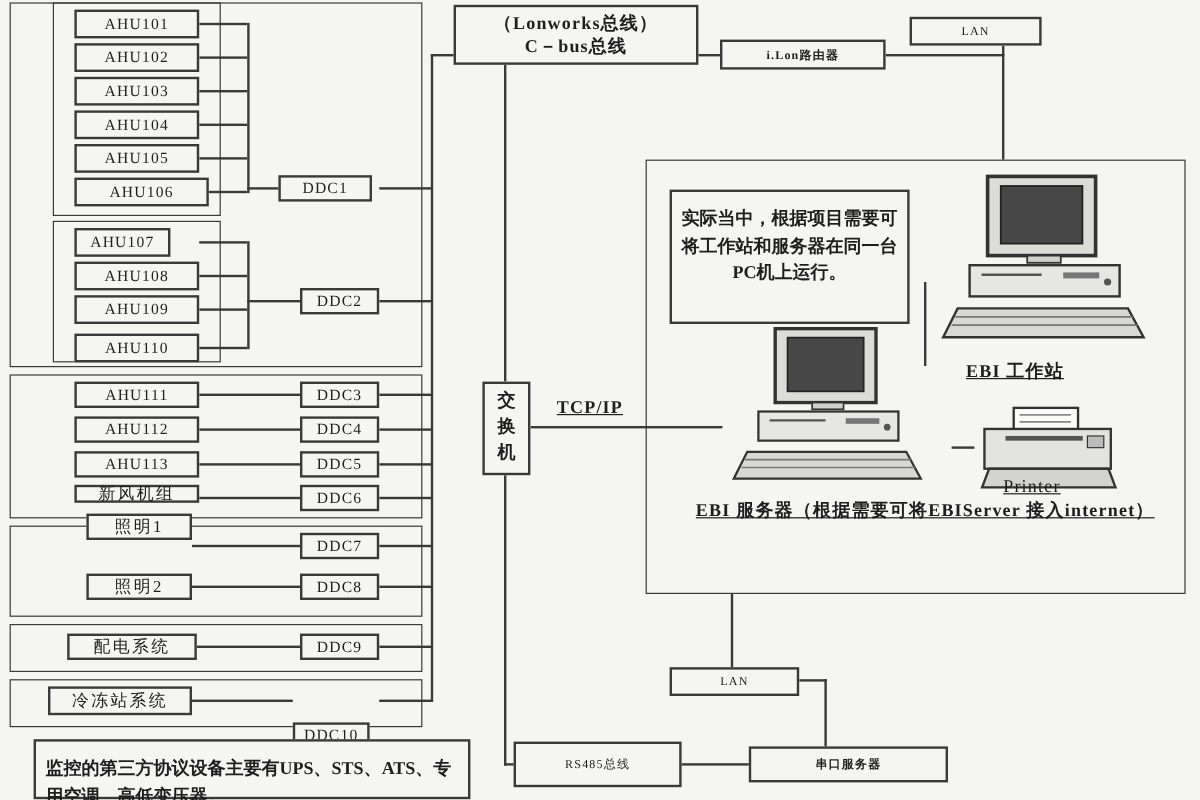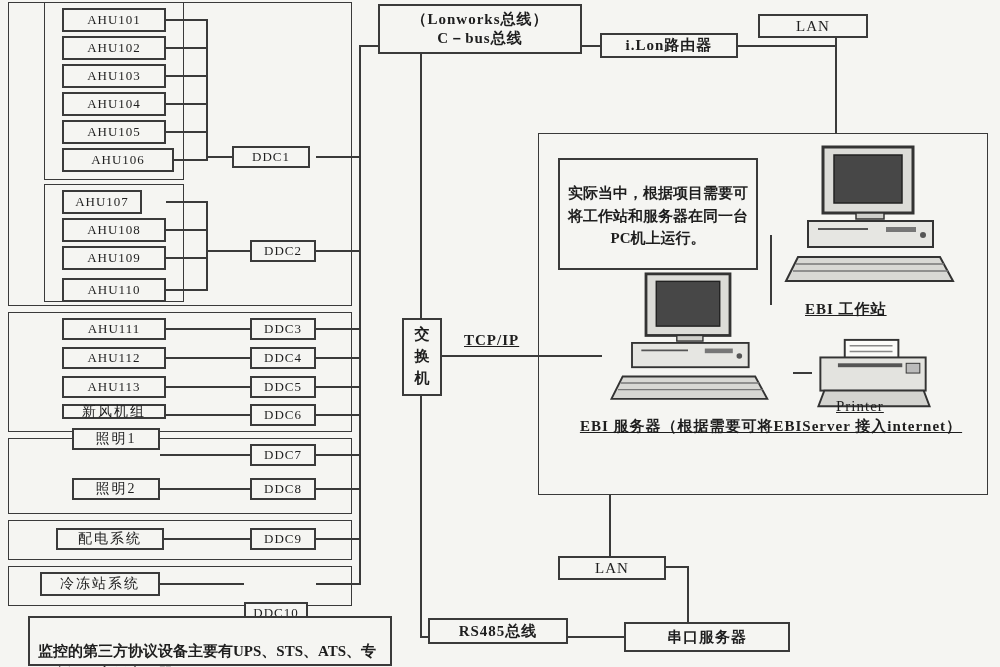--- a/index.html
+++ b/index.html
@@ -16,29 +16,29 @@
   }
   .container-box{
     position:absolute;border:1.6px solid #3a3a3a;background:transparent;box-sizing:border-box;
   }
   .hline{position:absolute;height:2px;background:#3a3a3a;}
   .vline{position:absolute;width:2px;background:#3a3a3a;}
   .plain-label{position:absolute;font-size:15px;letter-spacing:1px;text-decoration:underline;}
   .note{
     position:absolute;border:2px solid #3a3a3a;background:#f5f5f2;
     font-size:15px;line-height:1.5;font-weight:600;box-sizing:border-box;
-    padding:22px 8px;
+    padding:12px 8px;
   }
   .switch-box{
     position:absolute;border:2px solid #3a3a3a;background:#f5f5f2;box-sizing:border-box;
     display:flex;flex-direction:column;align-items:center;justify-content:center;
     font-size:15px;line-height:1.45;font-weight:600;
   }
   .cn{font-size:14px;letter-spacing:2px;}
-  .big-label{font-size:15px;letter-spacing:1px;}
+  .big-label{font-size:10px;letter-spacing:1px;}
   svg{position:absolute;}
 </style>
 </head>
 <body>
 
 <div class="hline" style="left:166px;top:19px;width:40px"></div>
 <div class="hline" style="left:166px;top:47px;width:40px"></div>
 <div class="hline" style="left:166px;top:75px;width:40px"></div>
 <div class="hline" style="left:166px;top:103px;width:40px"></div>
 <div class="hline" style="left:166px;top:131px;width:40px"></div>
@@ -252,18 +252,18 @@
   <rect x="98" y="28" width="14" height="10" fill="#bbb" stroke="#333" stroke-width="1"></rect>
   <polygon points="14,56 116,56 122,72 8,72" fill="#d3d3cf" stroke="#333" stroke-width="2"></polygon>
 </svg>
 <div class="plain-label" style="left:836px;top:398px">Printer</div>
 
 <div class="plain-label" style="left:556px;top:416px;width:430px;text-align:center;font-weight:600;line-height:1.45">EBI 服务器（根据需要可将EBIServer 接入internet）</div>
 
 <div class="box big-label" style="left:558px;top:556px;width:108px;height:24px">
     <span>LAN</span>
   </div>
-<div class="box big-label" style="left:428px;top:618px;width:140px;height:26px;font-weight:700">
+<div class="box big-label" style="left:428px;top:618px;width:140px;height:38px;font-weight:400">
     <span>RS485总线</span>
   </div>
 <div class="box big-label" style="left:624px;top:622px;width:166px;height:30px;font-weight:600">
     <span>串口服务器</span>
   </div>
 
 </body></html>

